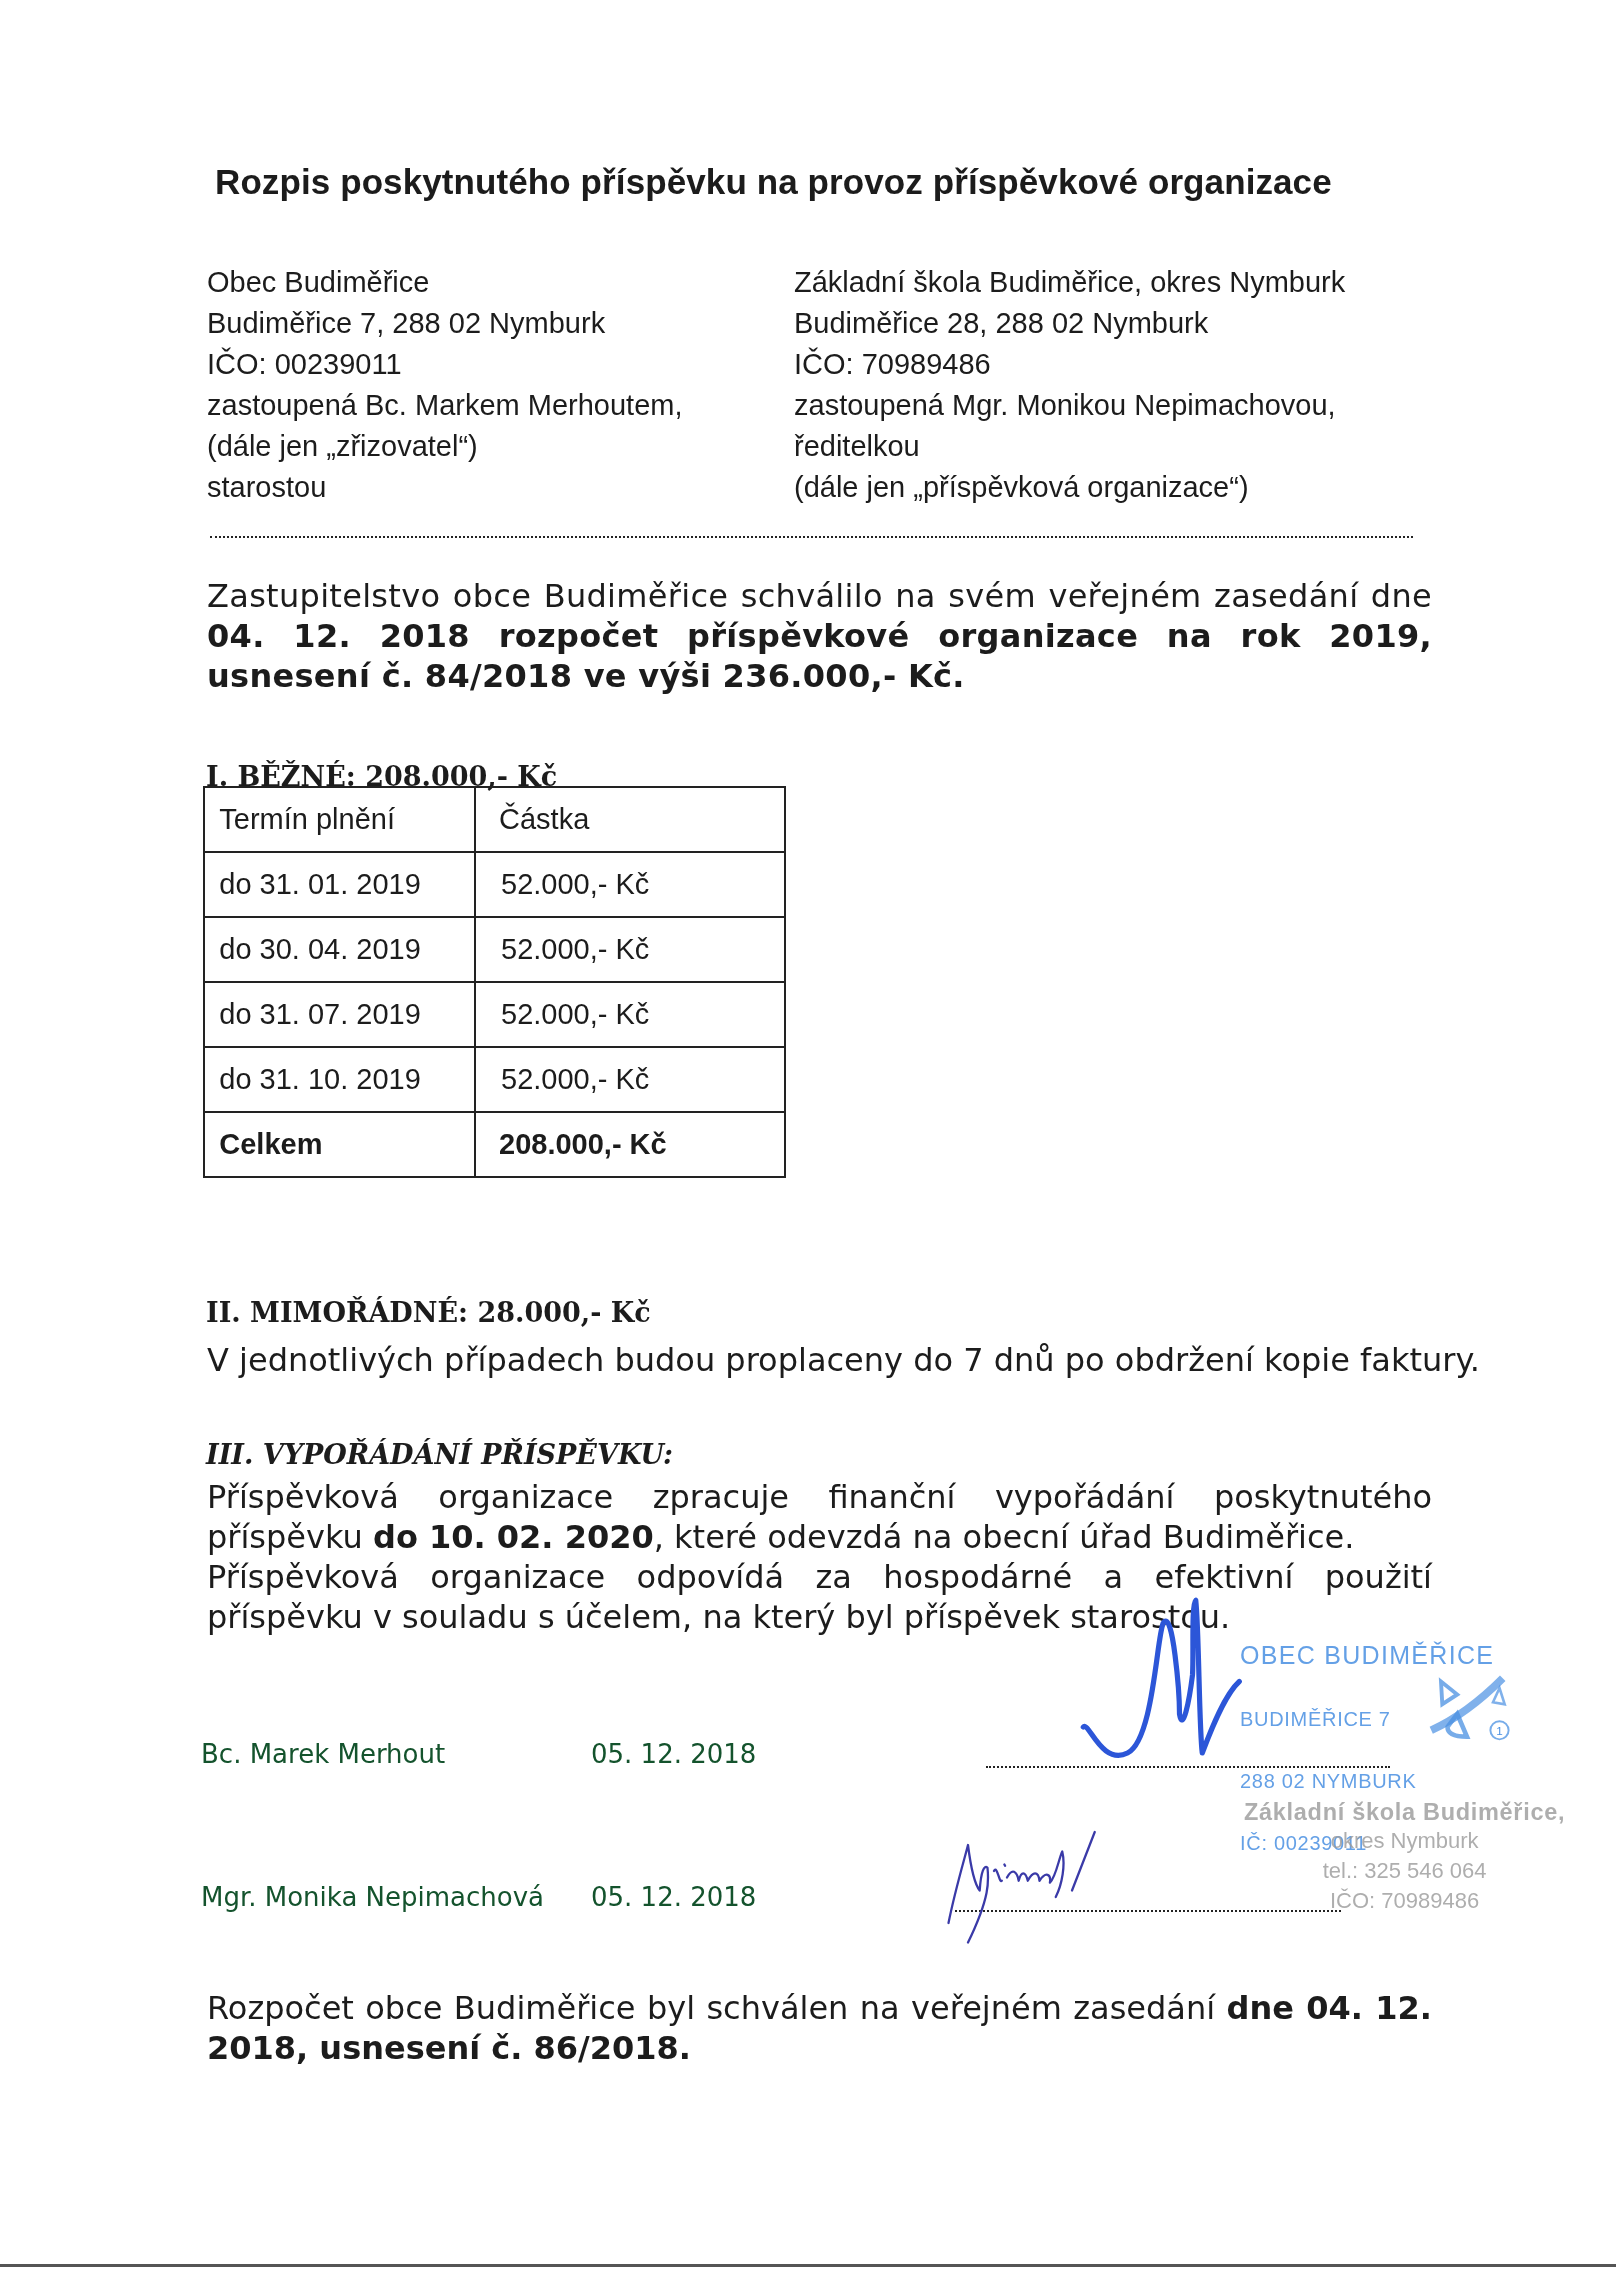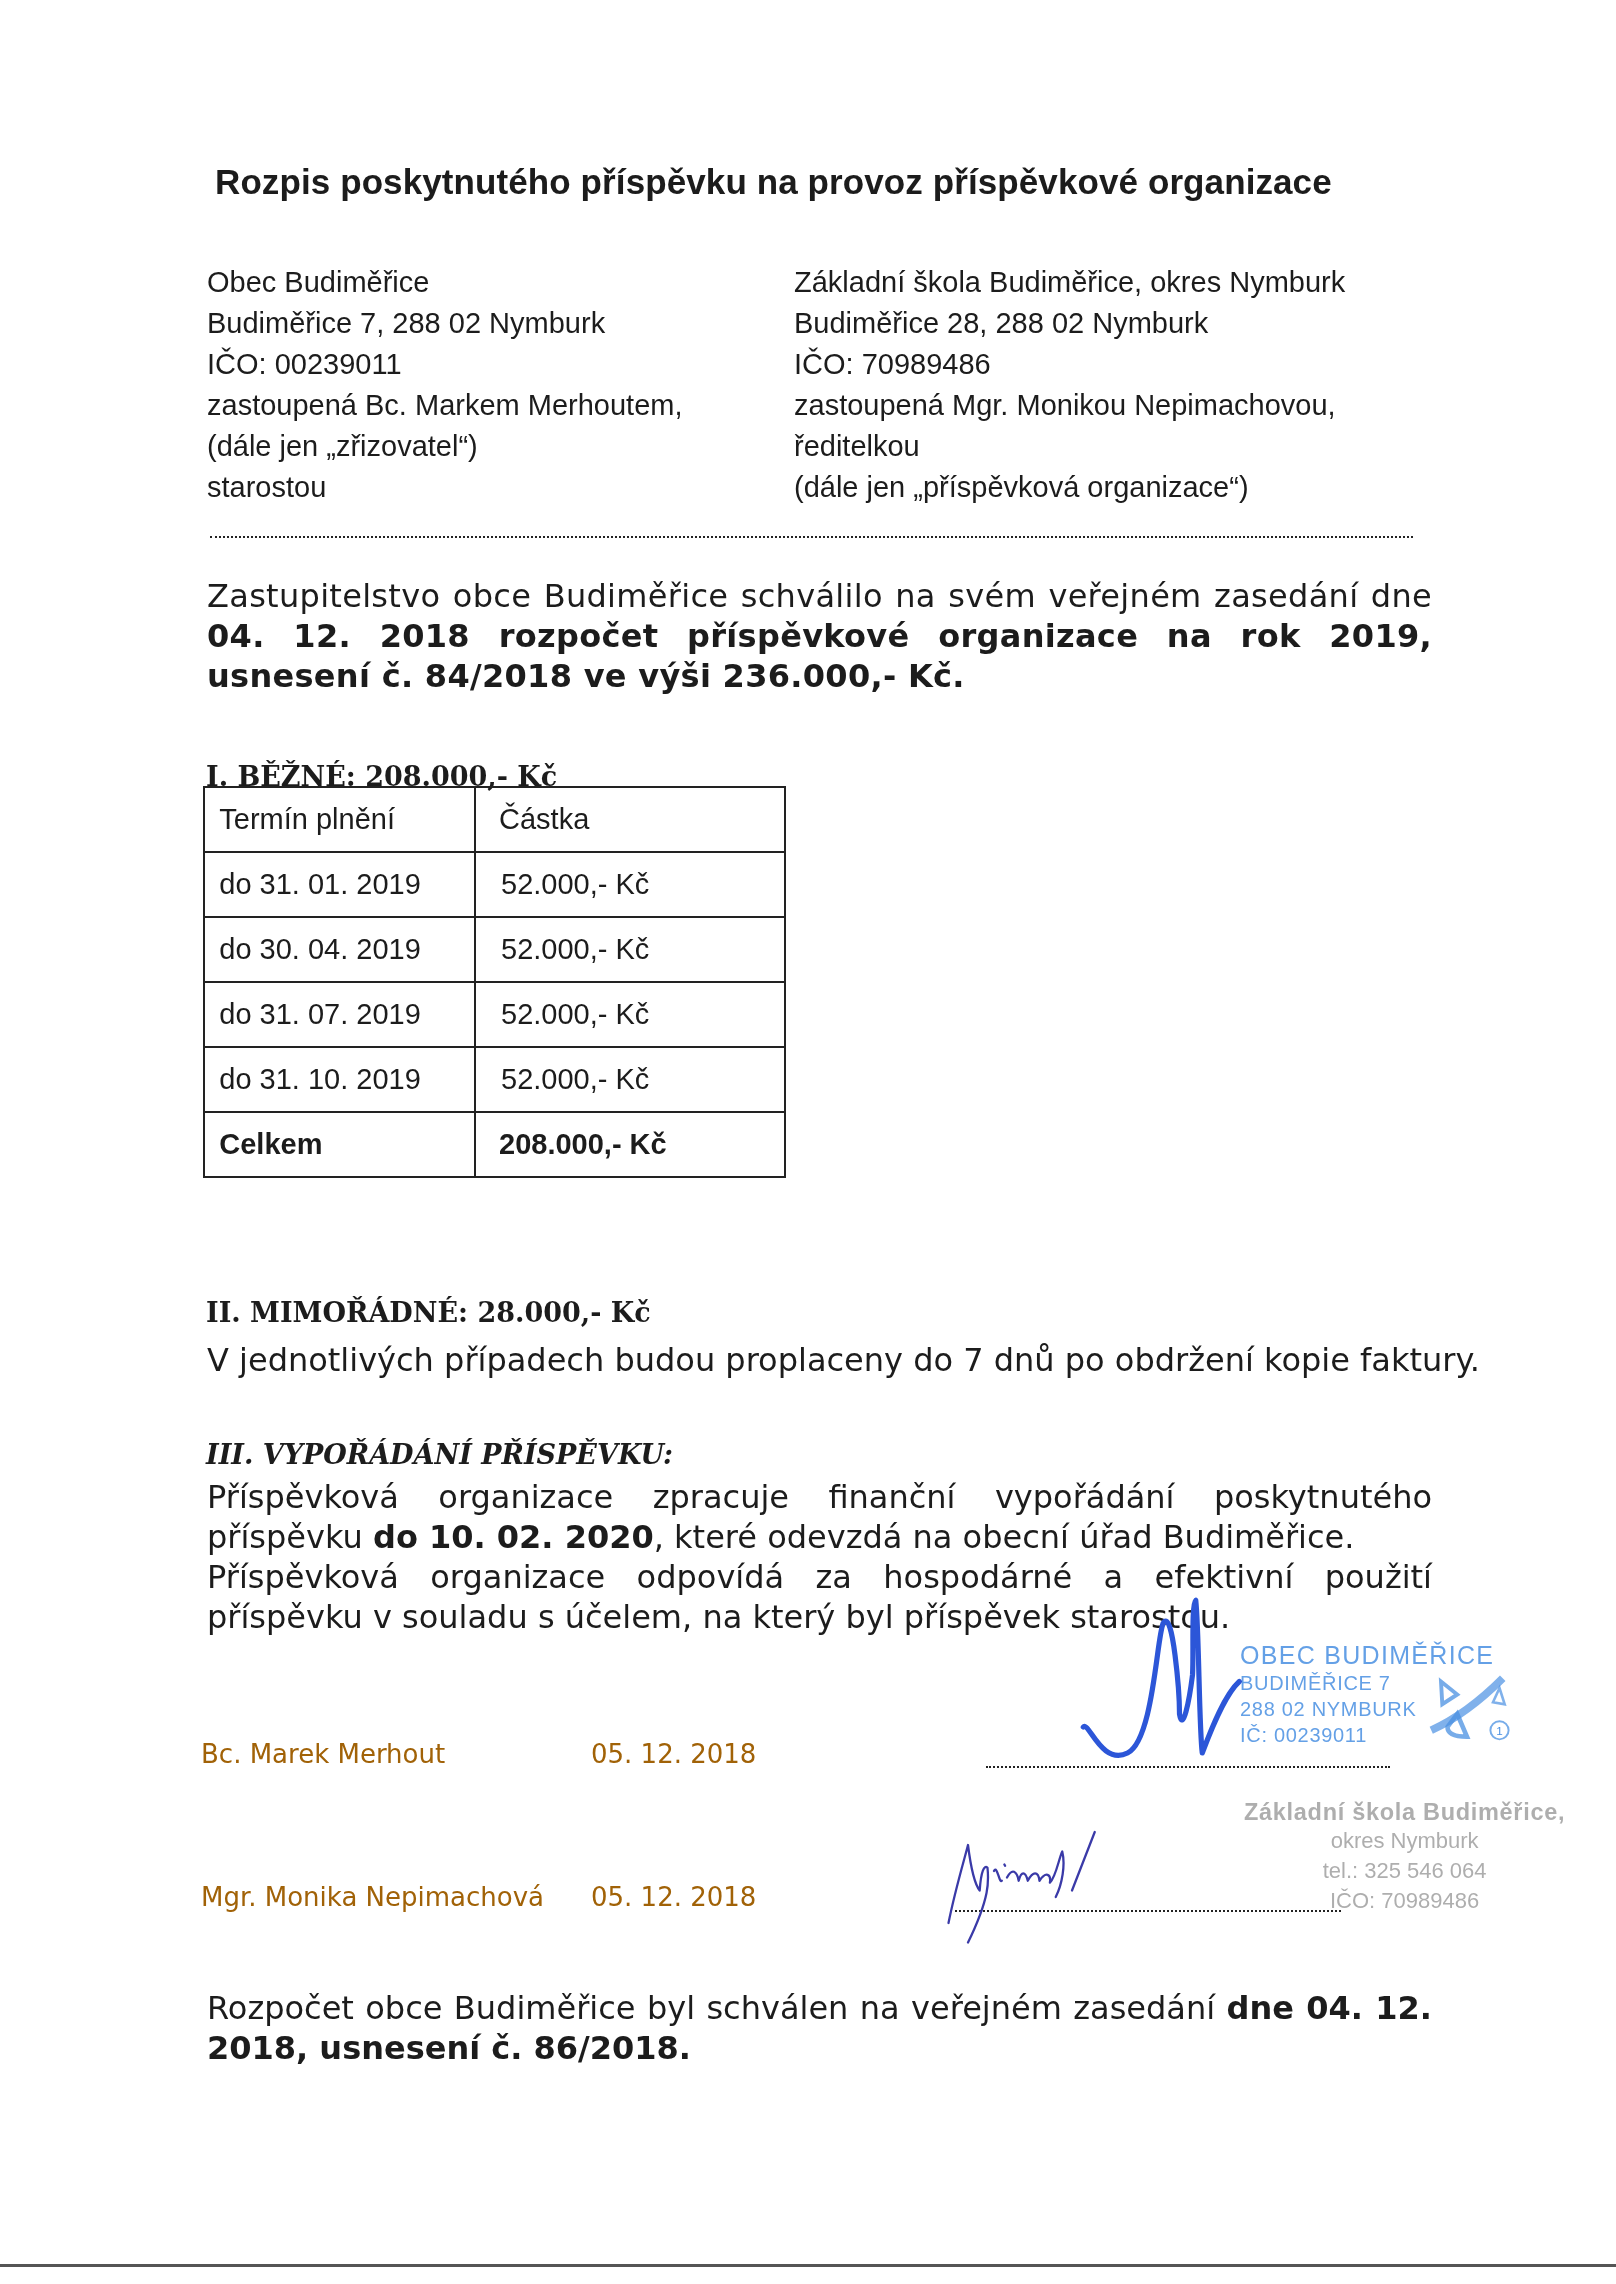--- a/index.html
+++ b/index.html
@@ -22,30 +22,30 @@
     table.rozpis td { border: 2.6px solid #222; height: 65px; padding: 0 0 0 14.3px; vertical-align: middle; box-sizing: border-box; }
     table.rozpis td.c1 { width: 271px; }
     table.rozpis td.c2 { width: 310px; padding-left: 23px; }
     table.rozpis tr.total td { font-weight: bold; }
     table.rozpis td.amt { padding-left: 25px; }
     .h2 { left: 206px; top: 1297px; }
     .para2 { left: 207px; top: 1340px; white-space: nowrap; }
     .h3 { left: 206px; top: 1439px; font-style: italic; }
     .para3 { left: 207px; top: 1477px; width: 1225px; }
     .para4 { left: 207px; top: 1557px; width: 1225px; }
-    .sig-name { font-family: "DejaVu Sans", sans-serif; font-size: 26px; color: #a16207; white-space: nowrap; text-align: center; }
+    .sig-name { font-family: "DejaVu Sans", sans-serif; font-size: 26px; color: #14532d; white-space: nowrap; text-align: center; }
     .sig1-name { left: 201px; top: 1739px; }
     .sig1-date { left: 591px; top: 1739px; }
     .sig2-name { left: 201px; top: 1882px; }
     .sig2-date { left: 591px; top: 1882px; }
     .sig1-line { left: 986px; top: 1766px; width: 404px; }
     .sig2-line { left: 950px; top: 1910px; width: 391px; }
     .stamp1 { left: 1240px; top: 1641px; font-family: "Liberation Sans", sans-serif; color: #4a90e2; opacity: 0.85; }
     .stamp1 .l1 { font-size: 25px; letter-spacing: 1.3px; }
-    .stamp1 .l2, .stamp1 .l3, .stamp1 .l4 { font-size: 20px; line-height: 26px; letter-spacing: 0.7px; }
+    .stamp1 .l2, .stamp1 .l3, .stamp1 .l4 { font-size: 20px; line-height: 26px; letter-spacing: 0.7px; margin-top: 36px; }
     .stamp2 { left: 1244px; top: 1799px; font-family: "Liberation Sans", sans-serif; color: #9a9a9a; text-align: center; opacity: 0.8; }
     .stamp2 .l1 { font-size: 23.5px; font-weight: bold; letter-spacing: 0.7px; }
     .stamp2 .l2, .stamp2 .l3, .stamp2 .l4 { font-size: 22px; line-height: 30px; }
     .para5 { left: 207px; top: 1988px; width: 1225px; }
     .scan-edge { left: 0; top: 2264px; width: 1617px; height: 2.6px; background: #555; }
     svg.sig { position: absolute; overflow: visible; }
   </style>
 </head>
 <body>
 

